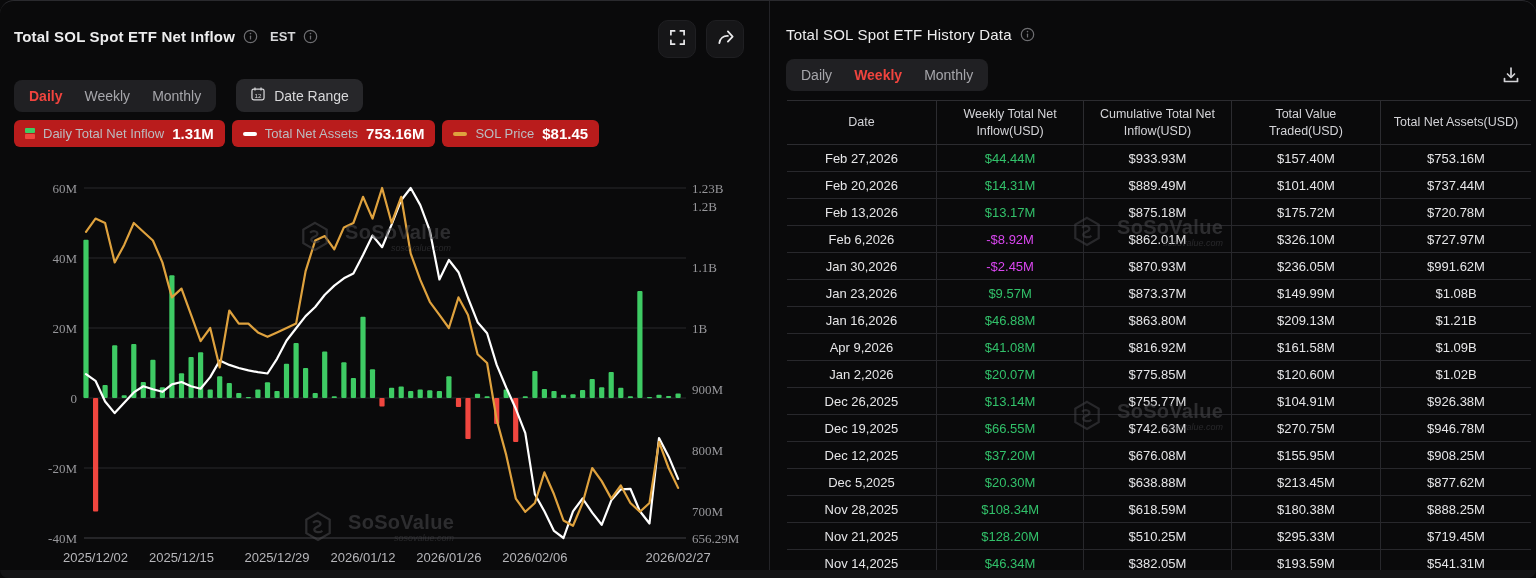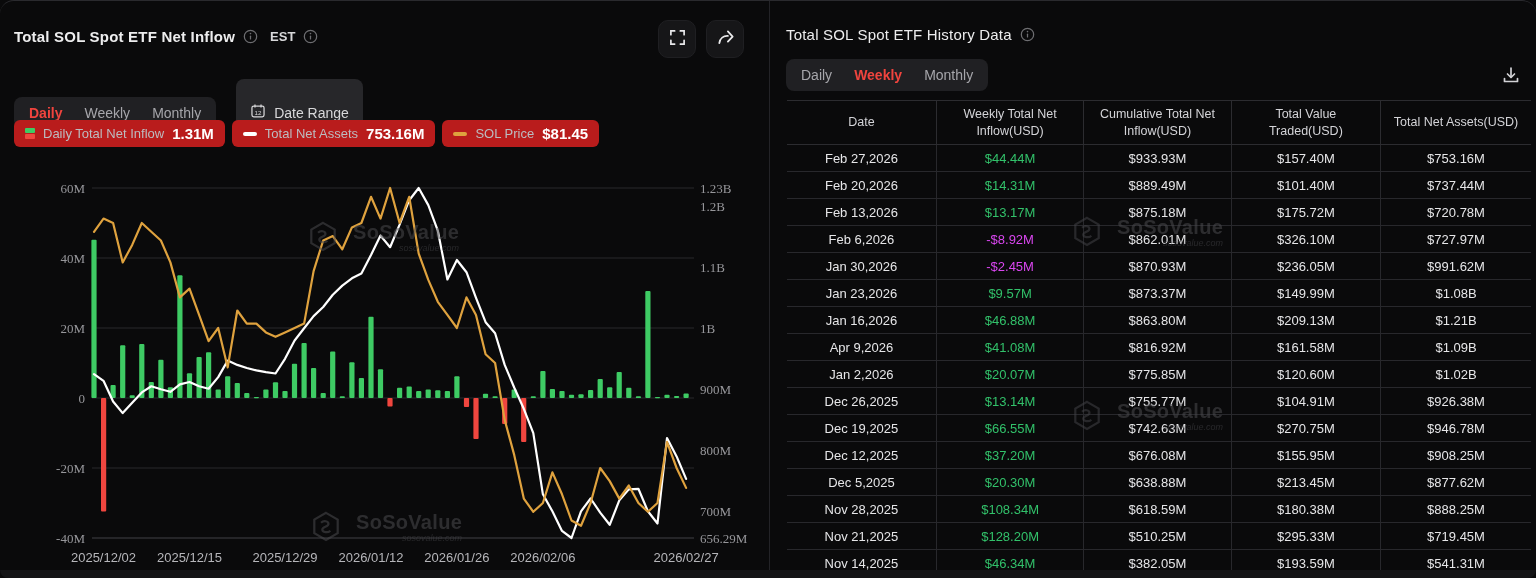--- a/index.html
+++ b/index.html
@@ -19,33 +19,33 @@
   .icon-btn { position:absolute; width:38px; height:38px; border-radius:10px; background:#161618;
               border:1px solid #1f1f22; display:flex; align-items:center; justify-content:center; cursor:pointer; }
   .btn-fullscreen { left:658px; top:19px; }
   .btn-share { left:706px; top:19px; }
 
   .lp-controls { position:absolute; left:14px; top:78px; display:flex; align-items:center; gap:20px; }
   .tab-group { display:flex; align-items:center; background:#202023; border-radius:8px; padding:3px 4px; }
   .tab { font-size:14px; color:#a6a6ab; padding:5px 11px; cursor:pointer; border-radius:6px; }
   .tab.active { color:#f0443e; font-weight:600; }
   .date-range-btn { display:flex; align-items:center; gap:8px; background:#27272a; border:none;
-                    border-radius:8px; padding:24px 14px; font-size:14px; color:#d8d8da; cursor:pointer;
+                    border-radius:8px; padding:7px 14px; font-size:14px; color:#d8d8da; cursor:pointer;
                     font-family:"Liberation Sans", sans-serif; }
 
   .lp-legend { position:absolute; left:14px; top:119px; display:flex; gap:7px; }
   .legend-chip { display:flex; align-items:center; gap:8px; background:#b91c1c; border-radius:6px;
                  padding:5px 11px; }
   .legend-label { font-size:13px; color:#bcbcc0; }
   .legend-value { font-size:15px; font-weight:700; color:#ffffff; }
   .swatch-bars { display:flex; flex-direction:column; gap:1px; }
   .swatch-bars i { width:10px; height:5px; border-radius:1px; display:block; }
   .swatch-line { width:14px; height:4px; border-radius:2px; display:block; }
 
-  .chart-wrap { position:absolute; left:8px; top:158px; width:769px; height:412px; }
+  .chart-wrap { position:absolute; left:0; top:158px; width:769px; height:412px; }
   .axis-serif { font-family:"Liberation Serif", serif; font-size:13px; fill:#97979b; }
   .xlabel { font-size:13px; fill:#b6b6ba; }
 
   
   .wm { position:absolute; display:flex; align-items:center; gap:15px; opacity:.55; pointer-events:none; }
   .wm .wm-text { display:flex; flex-direction:column; line-height:1; }
   .wm .brand { font-size:20px; font-weight:700; color:#4a4a4e; letter-spacing:.3px; }
   .wm .dom { font-size:9px; font-style:italic; color:#404044; align-self:flex-end; margin-top:2px; }
 
   

